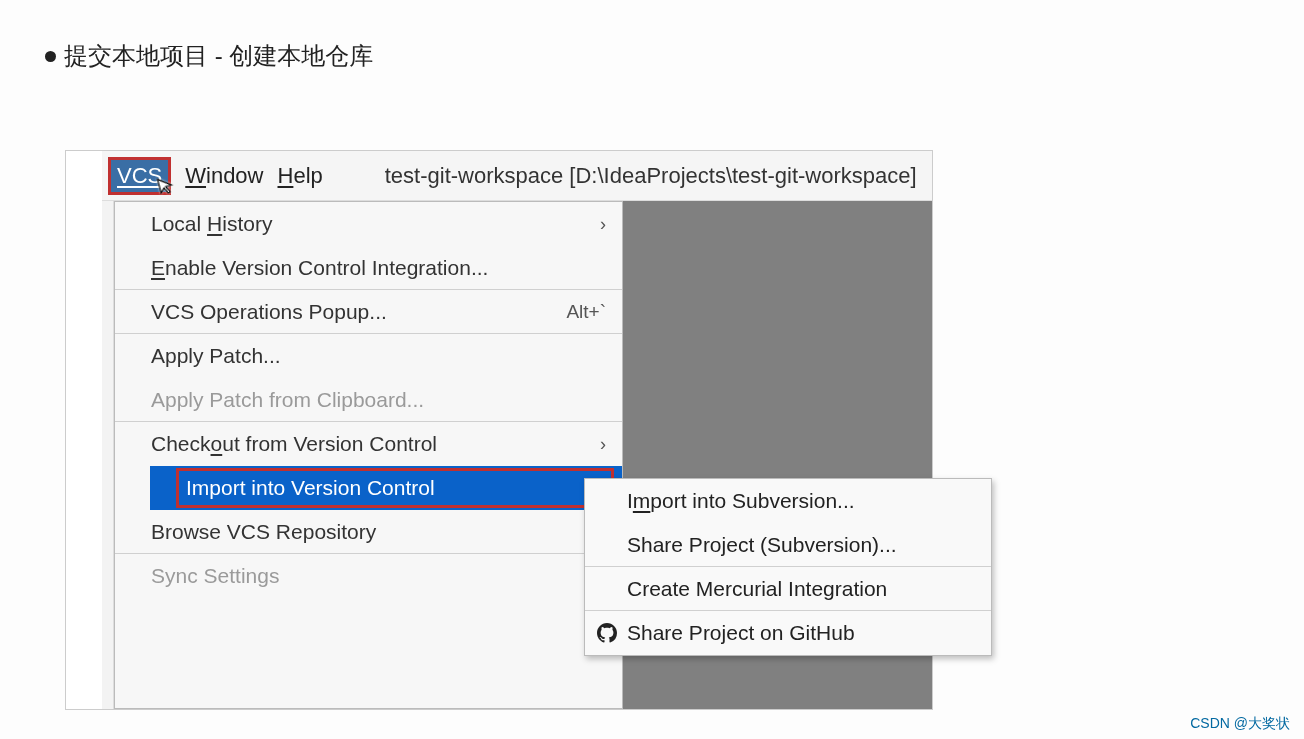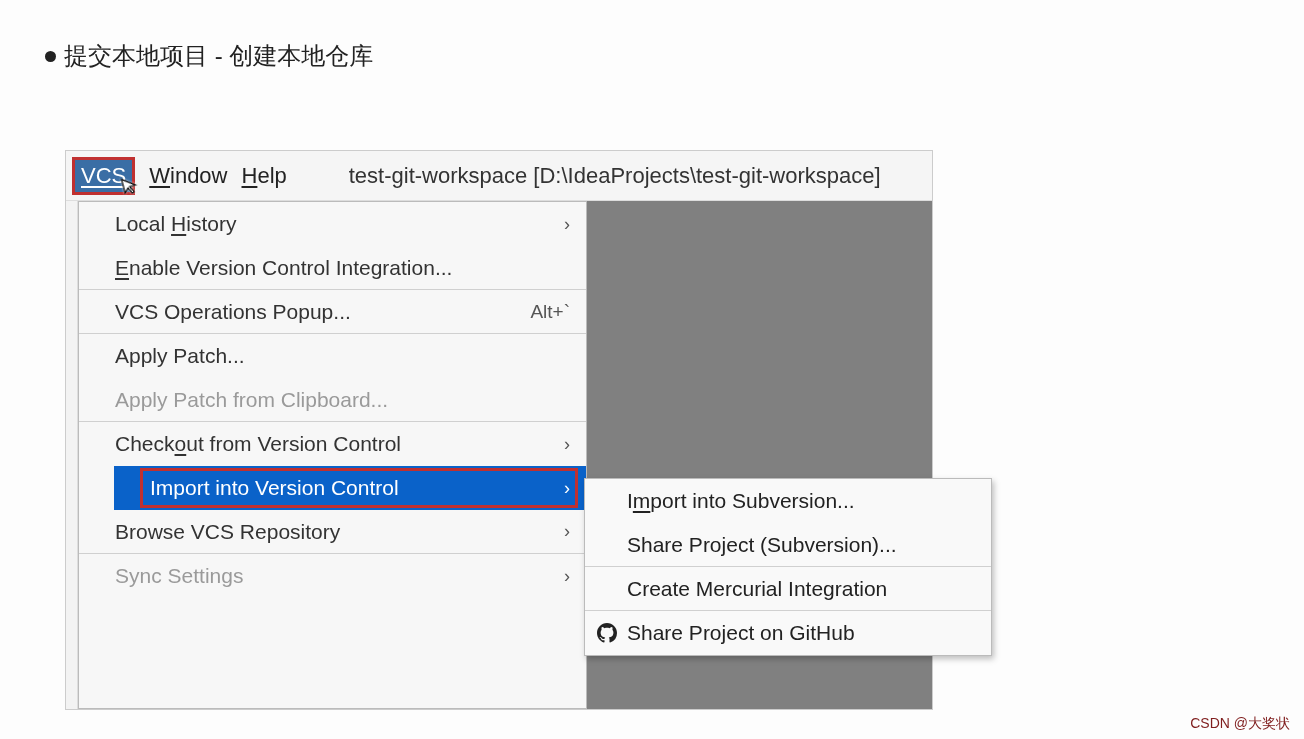--- a/index.html
+++ b/index.html
@@ -27,20 +27,21 @@
   }
 
   .ide-window {
     position: absolute;
     left: 65px;
     top: 150px;
     width: 868px;
     height: 560px;
     background: #fff;
     border: 1px solid #ccc;
+    padding-left: 36px;
   }
   .menubar {
     position: relative;
     height: 50px;
     background: #f5f5f5;
     border-bottom: 1px solid #ddd;
     display: flex;
     align-items: center;
     padding: 0 6px;
     font-size: 22px;
@@ -114,21 +115,21 @@
     font-size:21px;
     color:#222;
   }
   .dropdown2 .menu-item { padding-left: 42px; height:44px; }
   .gh-icon {
     position:absolute; left:12px; top:12px;
     width:20px; height:20px;
   }
   .watermark {
     position:absolute; right:14px; bottom:6px;
-    font-size:14px; color:#7f1d1d;
+    font-size:14px; color:#0369a1;
   }
 </style>
 </head>
 <body>
 
 <div class="page-heading">
   <span class="bullet"></span>
   <span>提交本地项目 - 创建本地仓库</span>
 </div>
 

